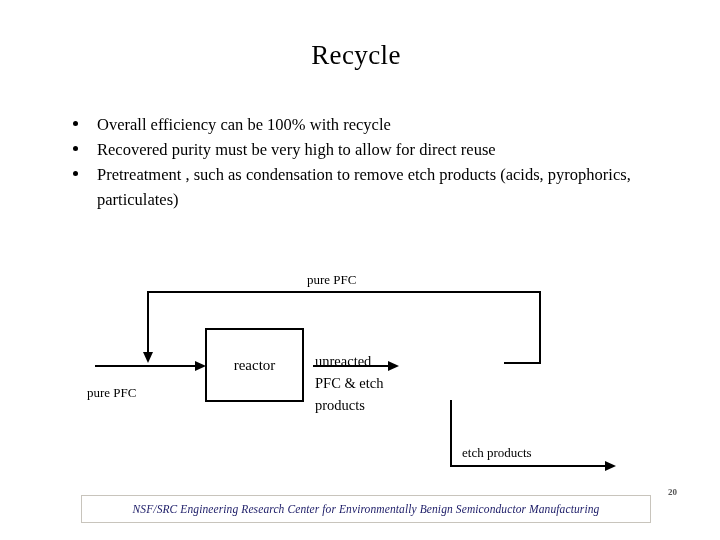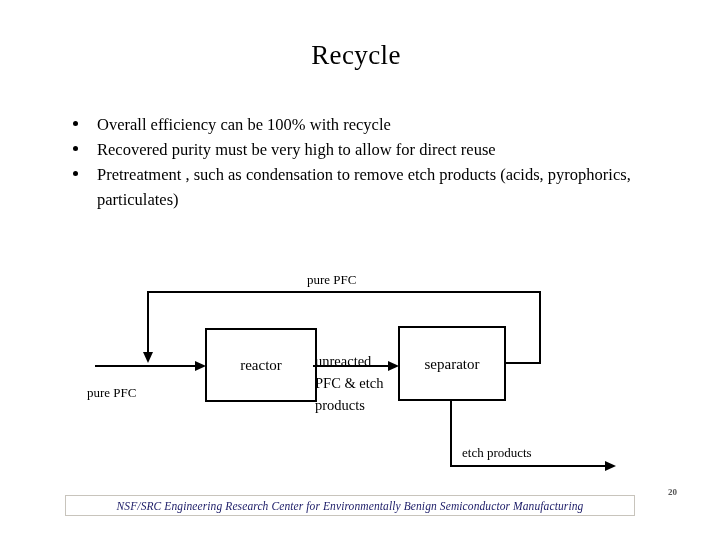--- a/index.html
+++ b/index.html
@@ -112,24 +112,24 @@
     position: absolute;
     width: 0; height: 0;
     border-left: 5px solid transparent;
     border-right: 5px solid transparent;
     border-top: 11px solid #000000;
   }
 
   
   .footer-band {
     position: absolute;
-    left: 65px;
+    left: 81px;
     top: 495px;
     width: 570px;
-    height: 21px;
+    height: 28px;
     border: 1px solid #c8c4bc;
     background: #ffffff;
     box-sizing: border-box;
     display: flex;
     align-items: center;
     justify-content: center;
   }
   .footer-text {
     font-family: "Liberation Serif", "DejaVu Serif", serif;
     font-style: italic;
@@ -187,32 +187,29 @@
   <div class="ln hline" style="left:504px; top:362px; width:37px;"></div>
 
   <div class="ln vline" style="left:147px; top:291px; height:64px;"></div>
   <div class="arrow-down" style="left:143px; top:352px;"></div>
 
   <div class="ln hline" style="left:95px; top:365px; width:106px;"></div>
   <div class="arrow-right" style="left:195px; top:361px;"></div>
 
   <div class="dlabel" style="left:87px; top:383px;">pure PFC</div>
 
-  <div class="box" style="left:205px; top:328px; width:112px; height:74px;">
+  <div class="box" style="left:205px; top:328px; width:99px; height:74px;">
     <div class="box-label">reactor</div>
   </div>
 
   <div class="ln hline" style="left:313px; top:365px; width:83px;"></div>
   <div class="arrow-right" style="left:388px; top:361px;"></div>
 
   <div class="dlabel-wrap" style="left:315px; top:327px;margin-top:23px;">unreacted PFC &amp; etch products</div>
 
-  <div class="box" style="left:398px; top:326px; width:108px; height:75px;">
-    <div class="box-label">separator</div>
-  </div>
 
   <div class="ln vline" style="left:450px; top:400px; height:67px;"></div>
 
   <div class="ln hline" style="left:450px; top:465px; width:160px;"></div>
   <div class="arrow-right" style="left:605px; top:461px;"></div>
 
   <div class="dlabel" style="left:462px; top:443px;">etch products</div>
 
 </div>
 

